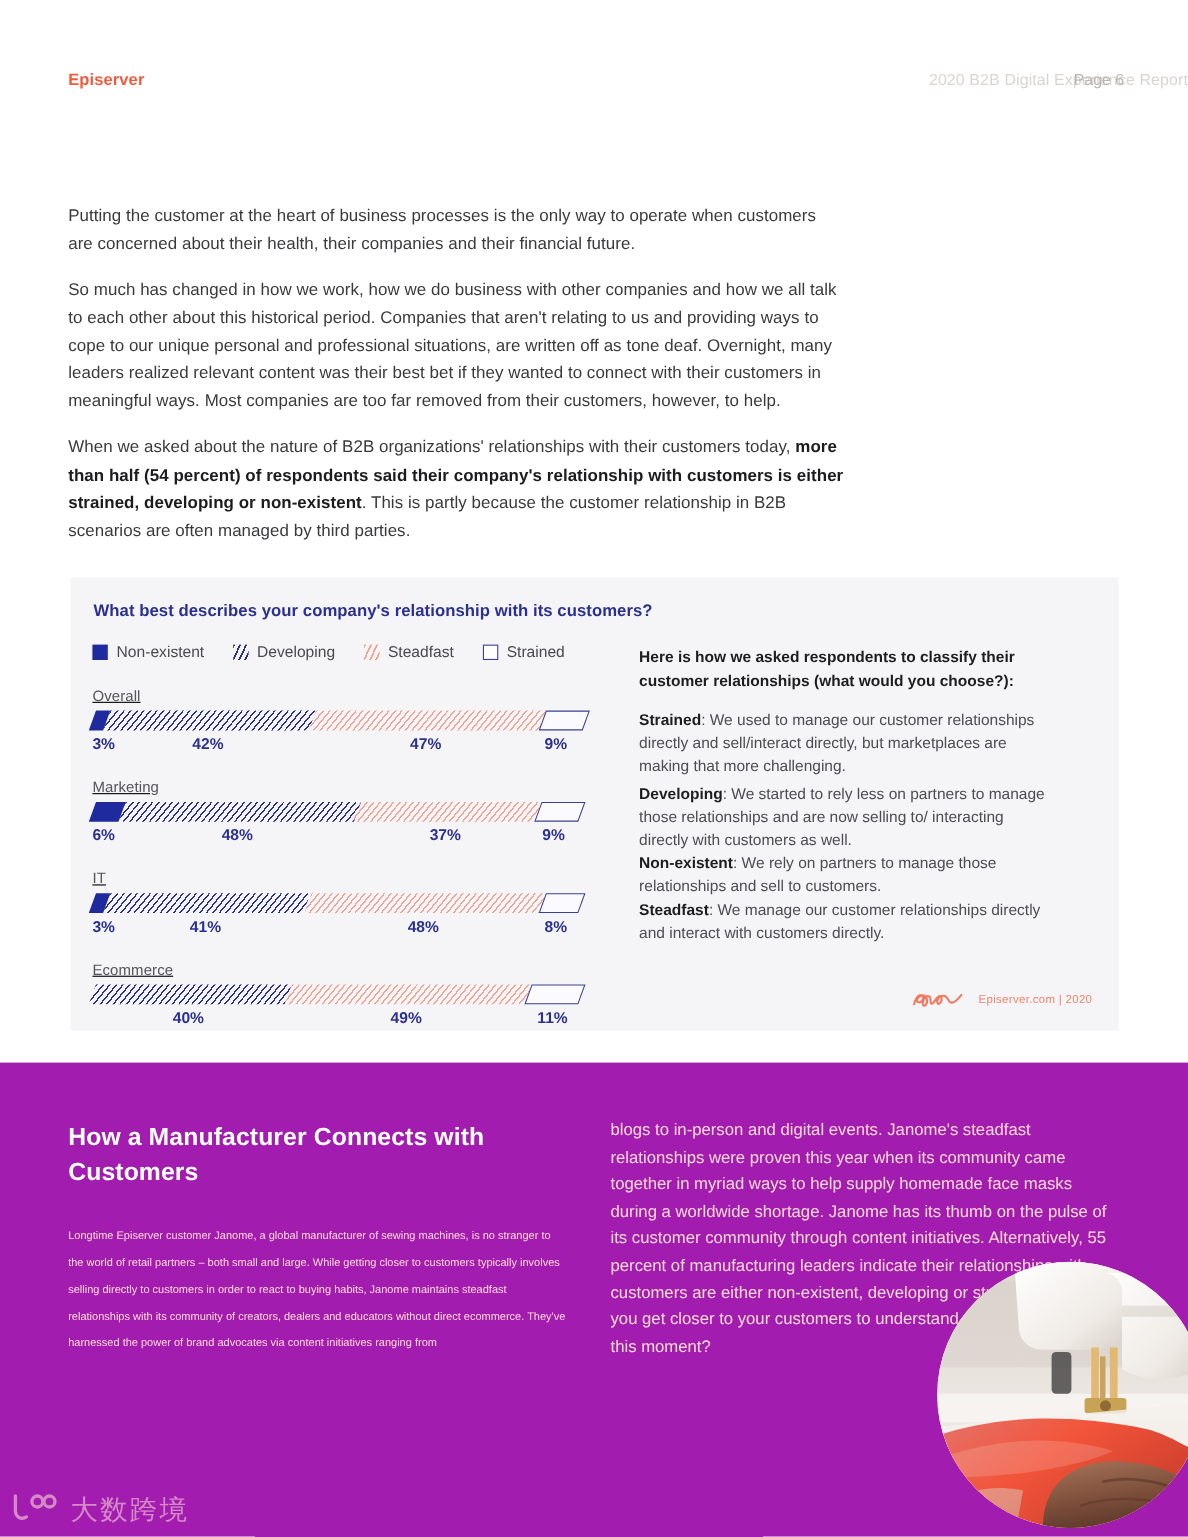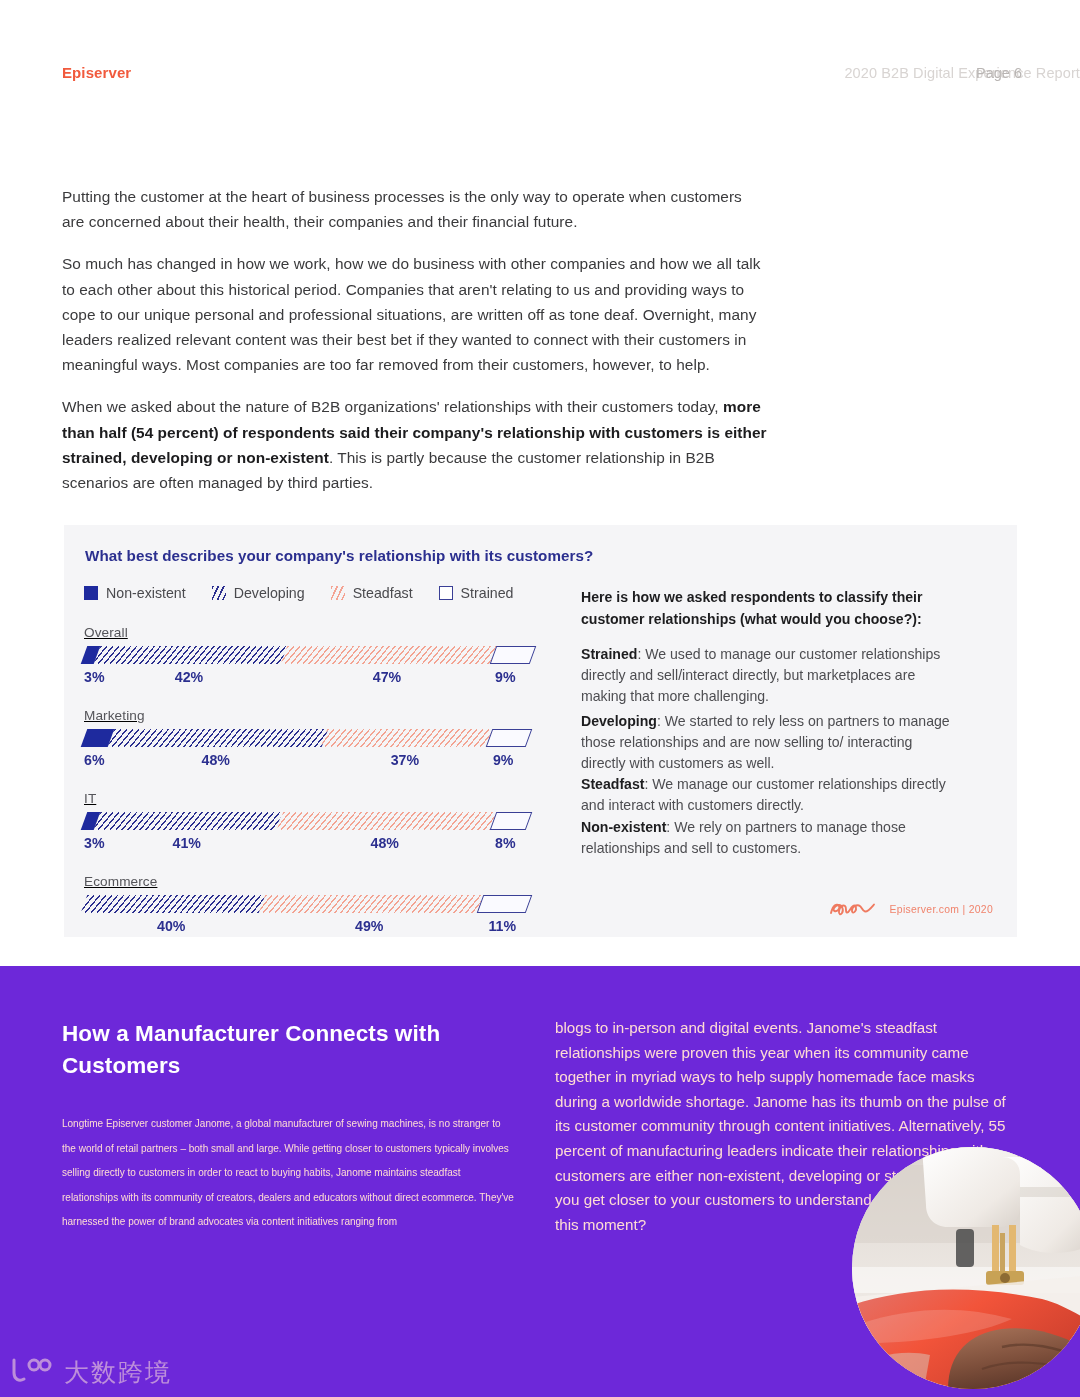--- a/index.html
+++ b/index.html
@@ -223,21 +223,21 @@
     white-space: nowrap;
   }
 
   
   .orange {
     position: absolute;
     left: 0;
     top: 966px;
     width: 1080px;
     height: 431px;
-    background: #6d28d9;
+    background: #a21caf;
     overflow: hidden;
   }
   .orange-heading {
     position: absolute;
     left: 62px;
     top: 52px;
     width: 430px;
     font-size: 22.5px;
     font-weight: bold;
     line-height: 32px;
@@ -393,22 +393,22 @@
           </div>
         </div>
       </div>
 
     <div class="explain">
       <div class="explain-head">Here is how we asked respondents to classify their customer relationships (what would you choose?):</div>
       <div id="explain-items">
           <div class="explain-item"><b>Strained</b><span>: We used to manage our customer relationships directly and sell/interact directly, but marketplaces are making that more challenging.</span></div>
           <div class="explain-gap"></div>
           <div class="explain-item"><b>Developing</b><span>: We started to rely less on partners to manage those relationships and are now selling to/ interacting directly with customers as well.</span></div>
+          <div class="explain-item"><b>Non-existent</b><span>: We rely on partners to manage those relationships and sell to customers.</span></div>
           <div class="explain-item"><b>Steadfast</b><span>: We manage our customer relationships directly and interact with customers directly.</span></div>
-          <div class="explain-item"><b>Non-existent</b><span>: We rely on partners to manage those relationships and sell to customers.</span></div>
         </div>
     </div>
 
     <div class="panel-footer">
       <span class="epi-mark">
         <svg viewBox="0 0 48 22" width="48" height="22" aria-hidden="true">
           <path d="M2,15 C4,7 8,5 10,8 C11.5,10.4 8,14 5.5,13 C3.5,12.2 5,8 9,7 C13,6 15,12 13,15 C11.6,17.2 9.5,16.6 10,13 C10.6,8.8 14,6.5 16,8 C18,9.5 16,14 18,14.5 C20,15 21,10 24,8 C27,6 28,11 26,13.5 C24.4,15.5 22.6,14.6 23,12 C23.5,8.8 27,6.6 30,7.5 C33,8.4 33,13 36,13.5 C39,14 42,10 45,6.5" fill="none" stroke="#ef7a60" stroke-width="1.9" stroke-linecap="round"></path>
         </svg>
       </span>
       <span class="panel-footer-text">Episerver.com  |  2020</span>

